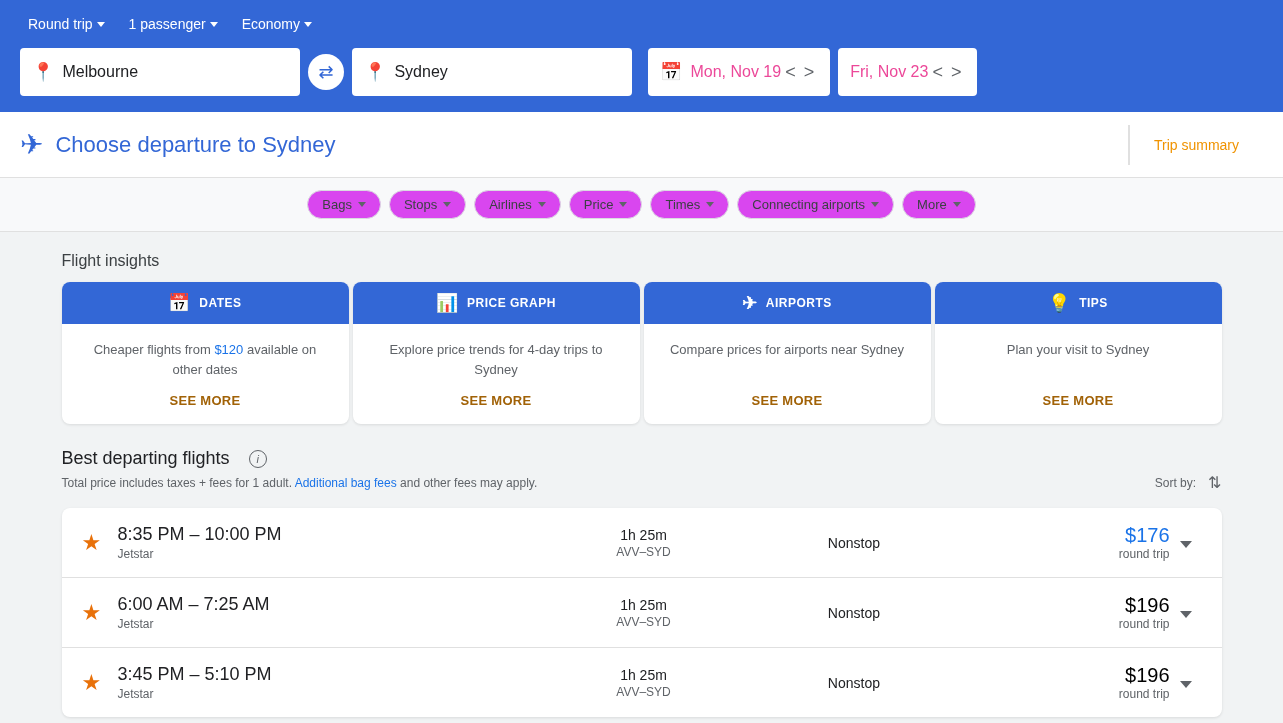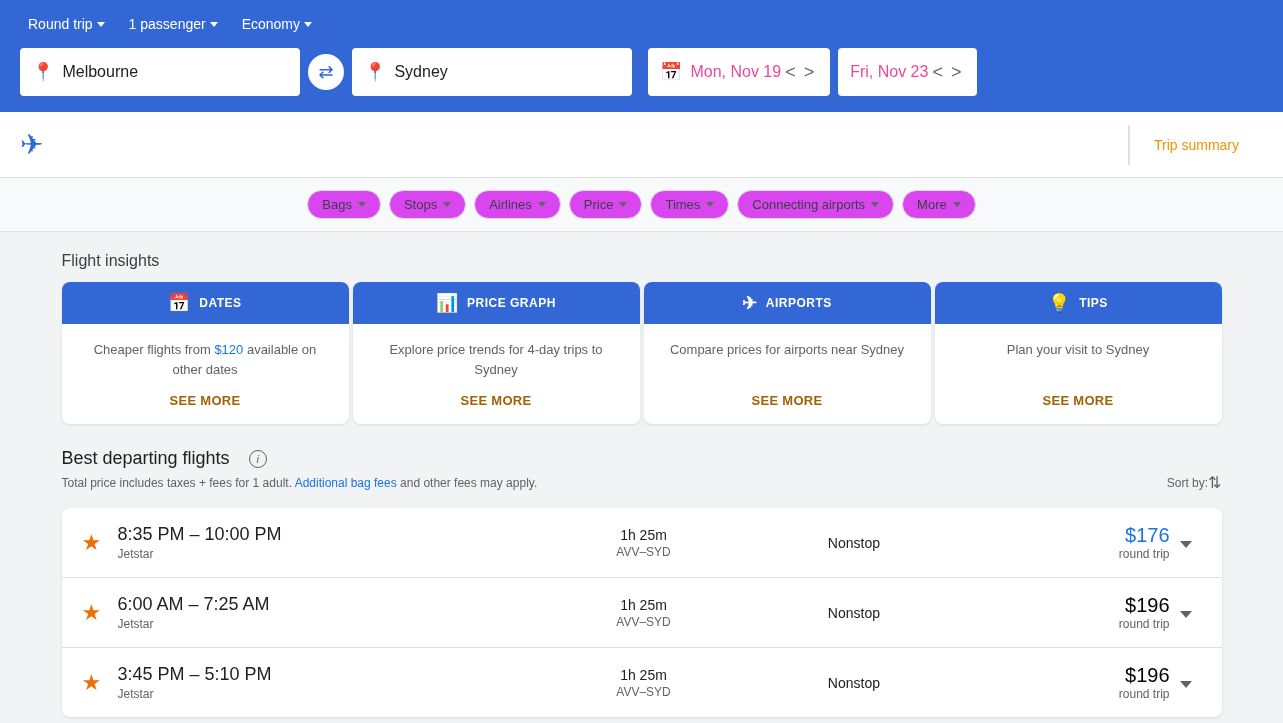--- a/index.html
+++ b/index.html
@@ -242,21 +242,21 @@
       color: #5f6368;
       margin-bottom: 16px;
       display: flex;
       align-items: center;
       justify-content: space-between;
     }
     .section-sub a { color: #1a73e8; text-decoration: none; }
     .sort-by {
       display: flex;
       align-items: center;
-      gap: 0;
+      gap: 12px;
       color: #5f6368;
       font-size: 12px;
     }
     .sort-icon { font-size: 16px; cursor: pointer; }
 
     
     .flight-list { background: white; border-radius: 8px; overflow: hidden; box-shadow: 0 1px 3px rgba(0,0,0,0.1); }
     .flight-row {
       display: flex;
       align-items: center;
@@ -339,20 +339,21 @@
       <span class="date-text">Fri, Nov 23</span>
       <button class="date-nav">&lt;</button>
       <button class="date-nav">&gt;</button>
     </div>
   </div>
 </div>
 
 <div class="breadcrumb-bar">
   <div class="departure-section">
     <span class="plane-icon">✈</span>
+    <span class="choose-title">Choose departure to Sydney</span>
   </div>
   <div class="breadcrumb-divider"></div>
   <div class="breadcrumb-divider"></div>
   <div class="breadcrumb-link active">
     <span>Trip summary</span>
   </div>
 </div>
 
 <div class="filter-bar">
   <button class="filter-chip">

